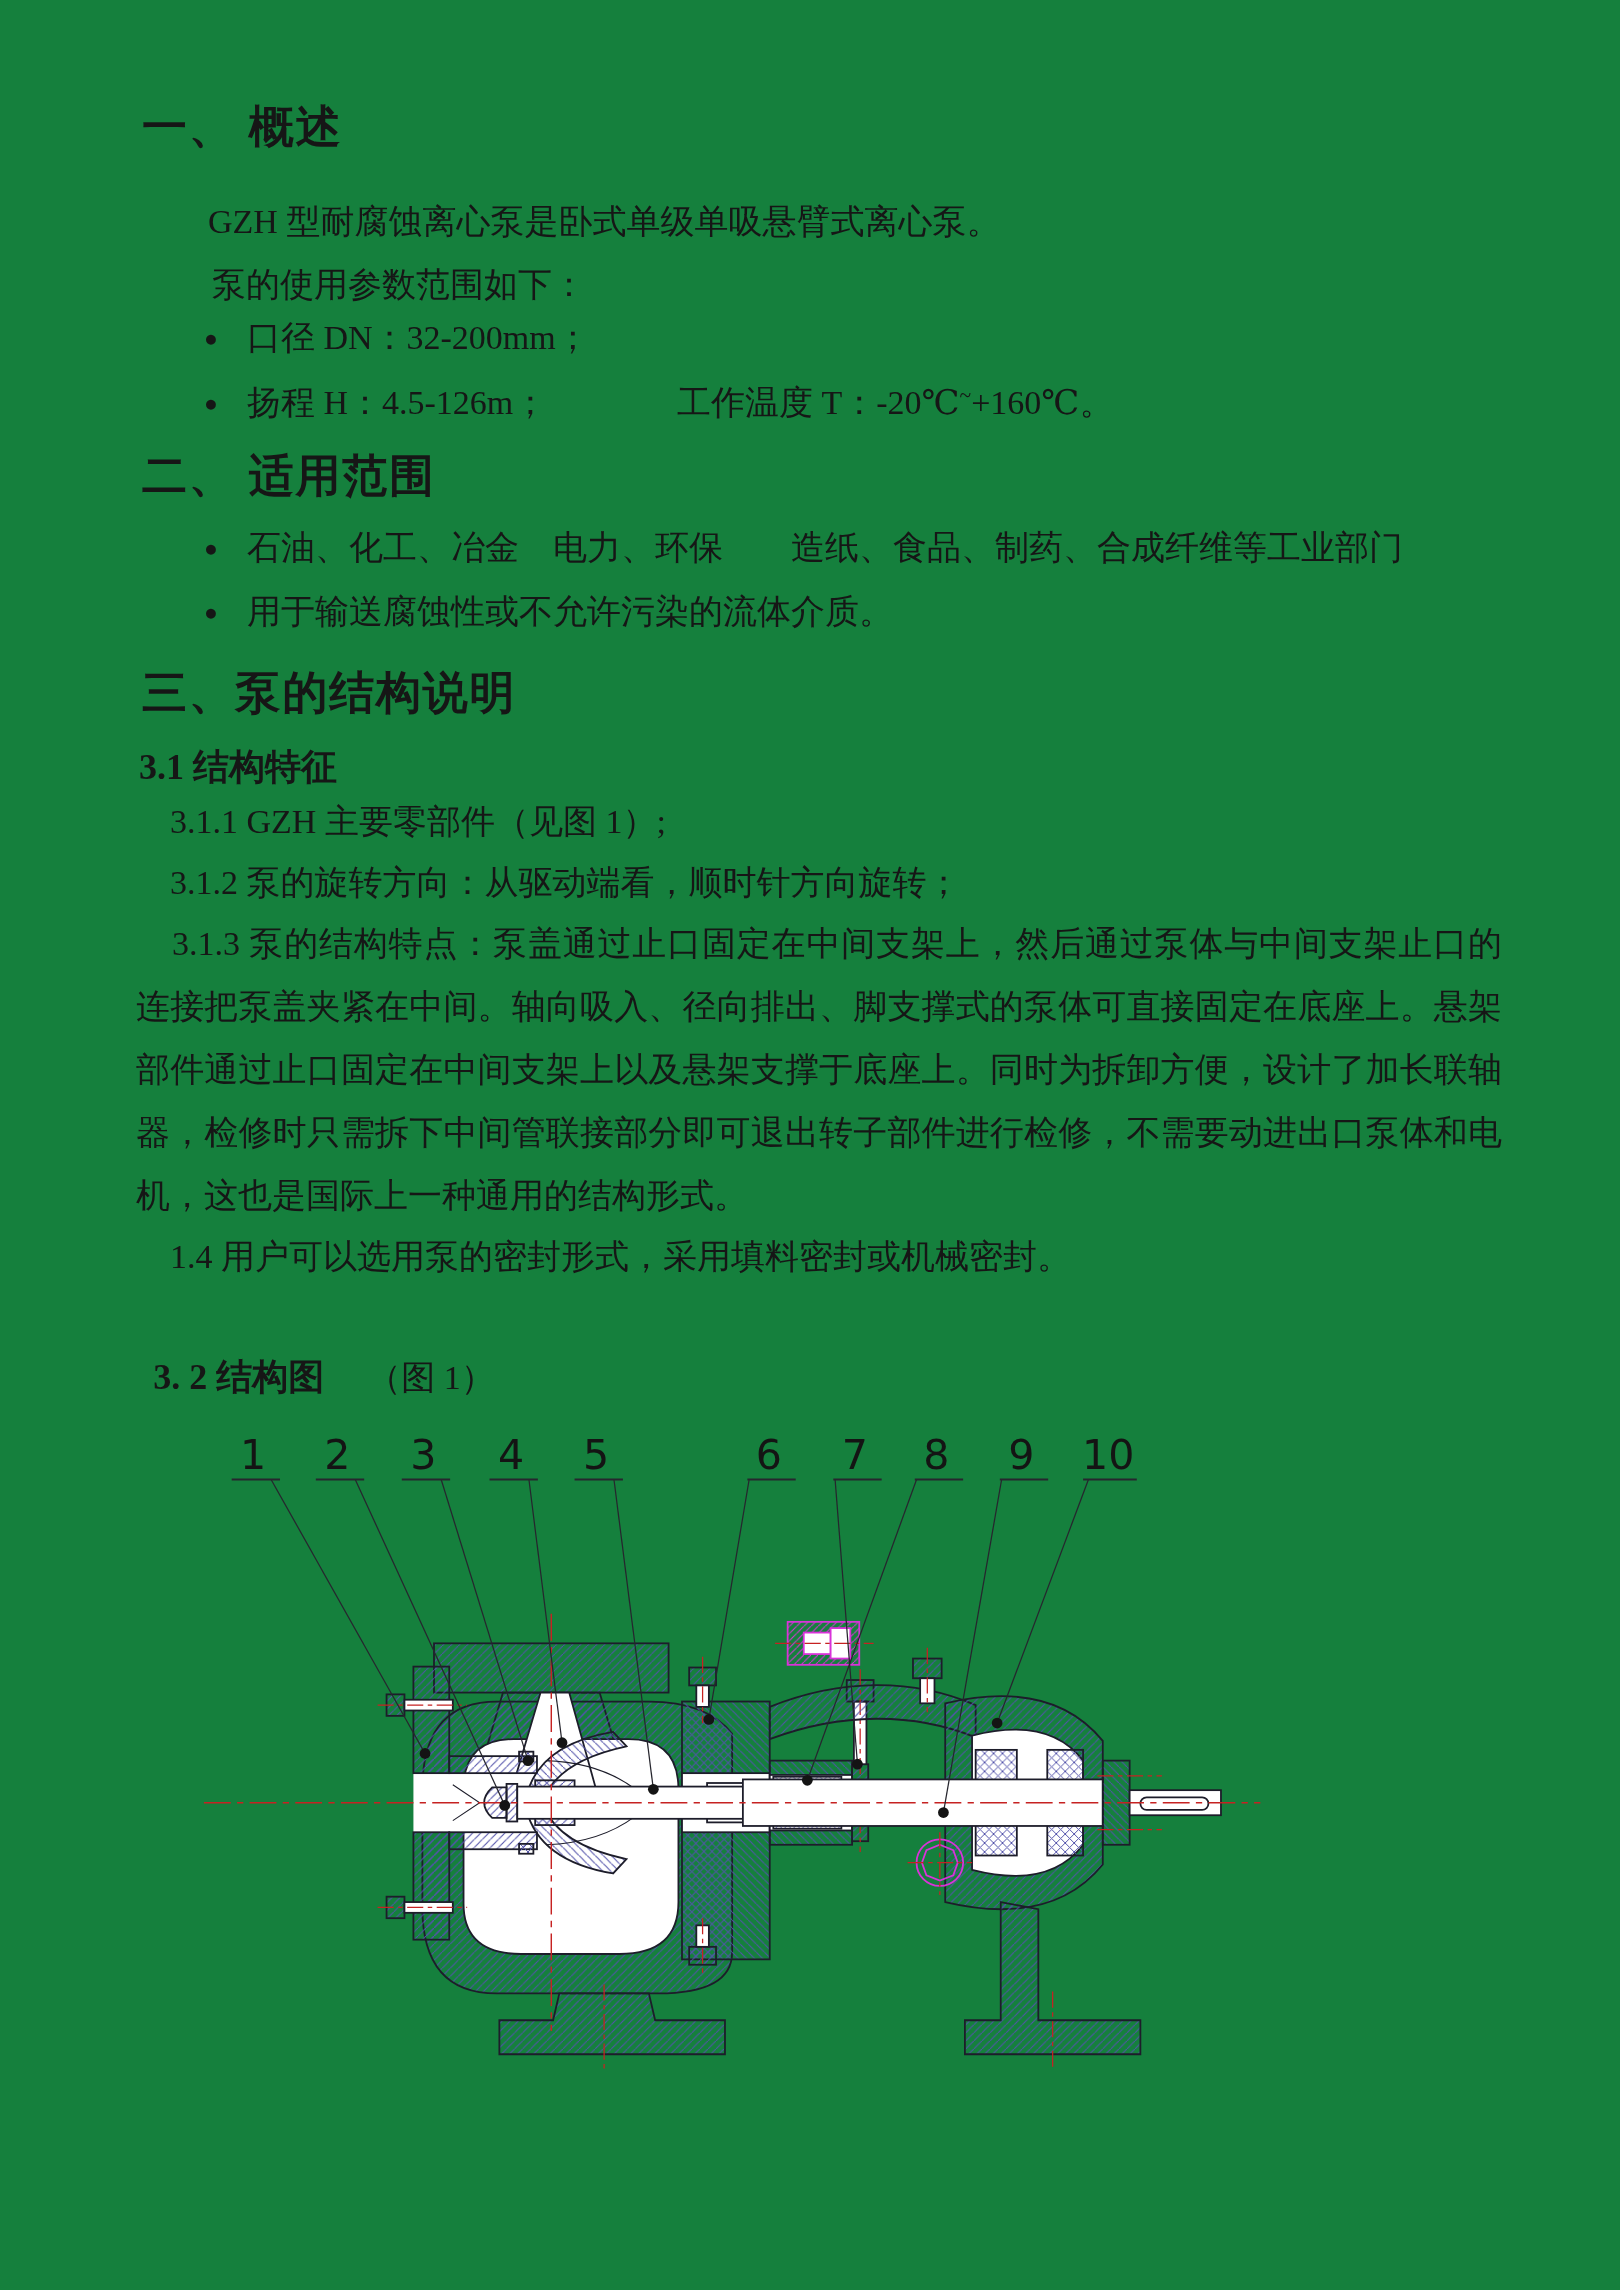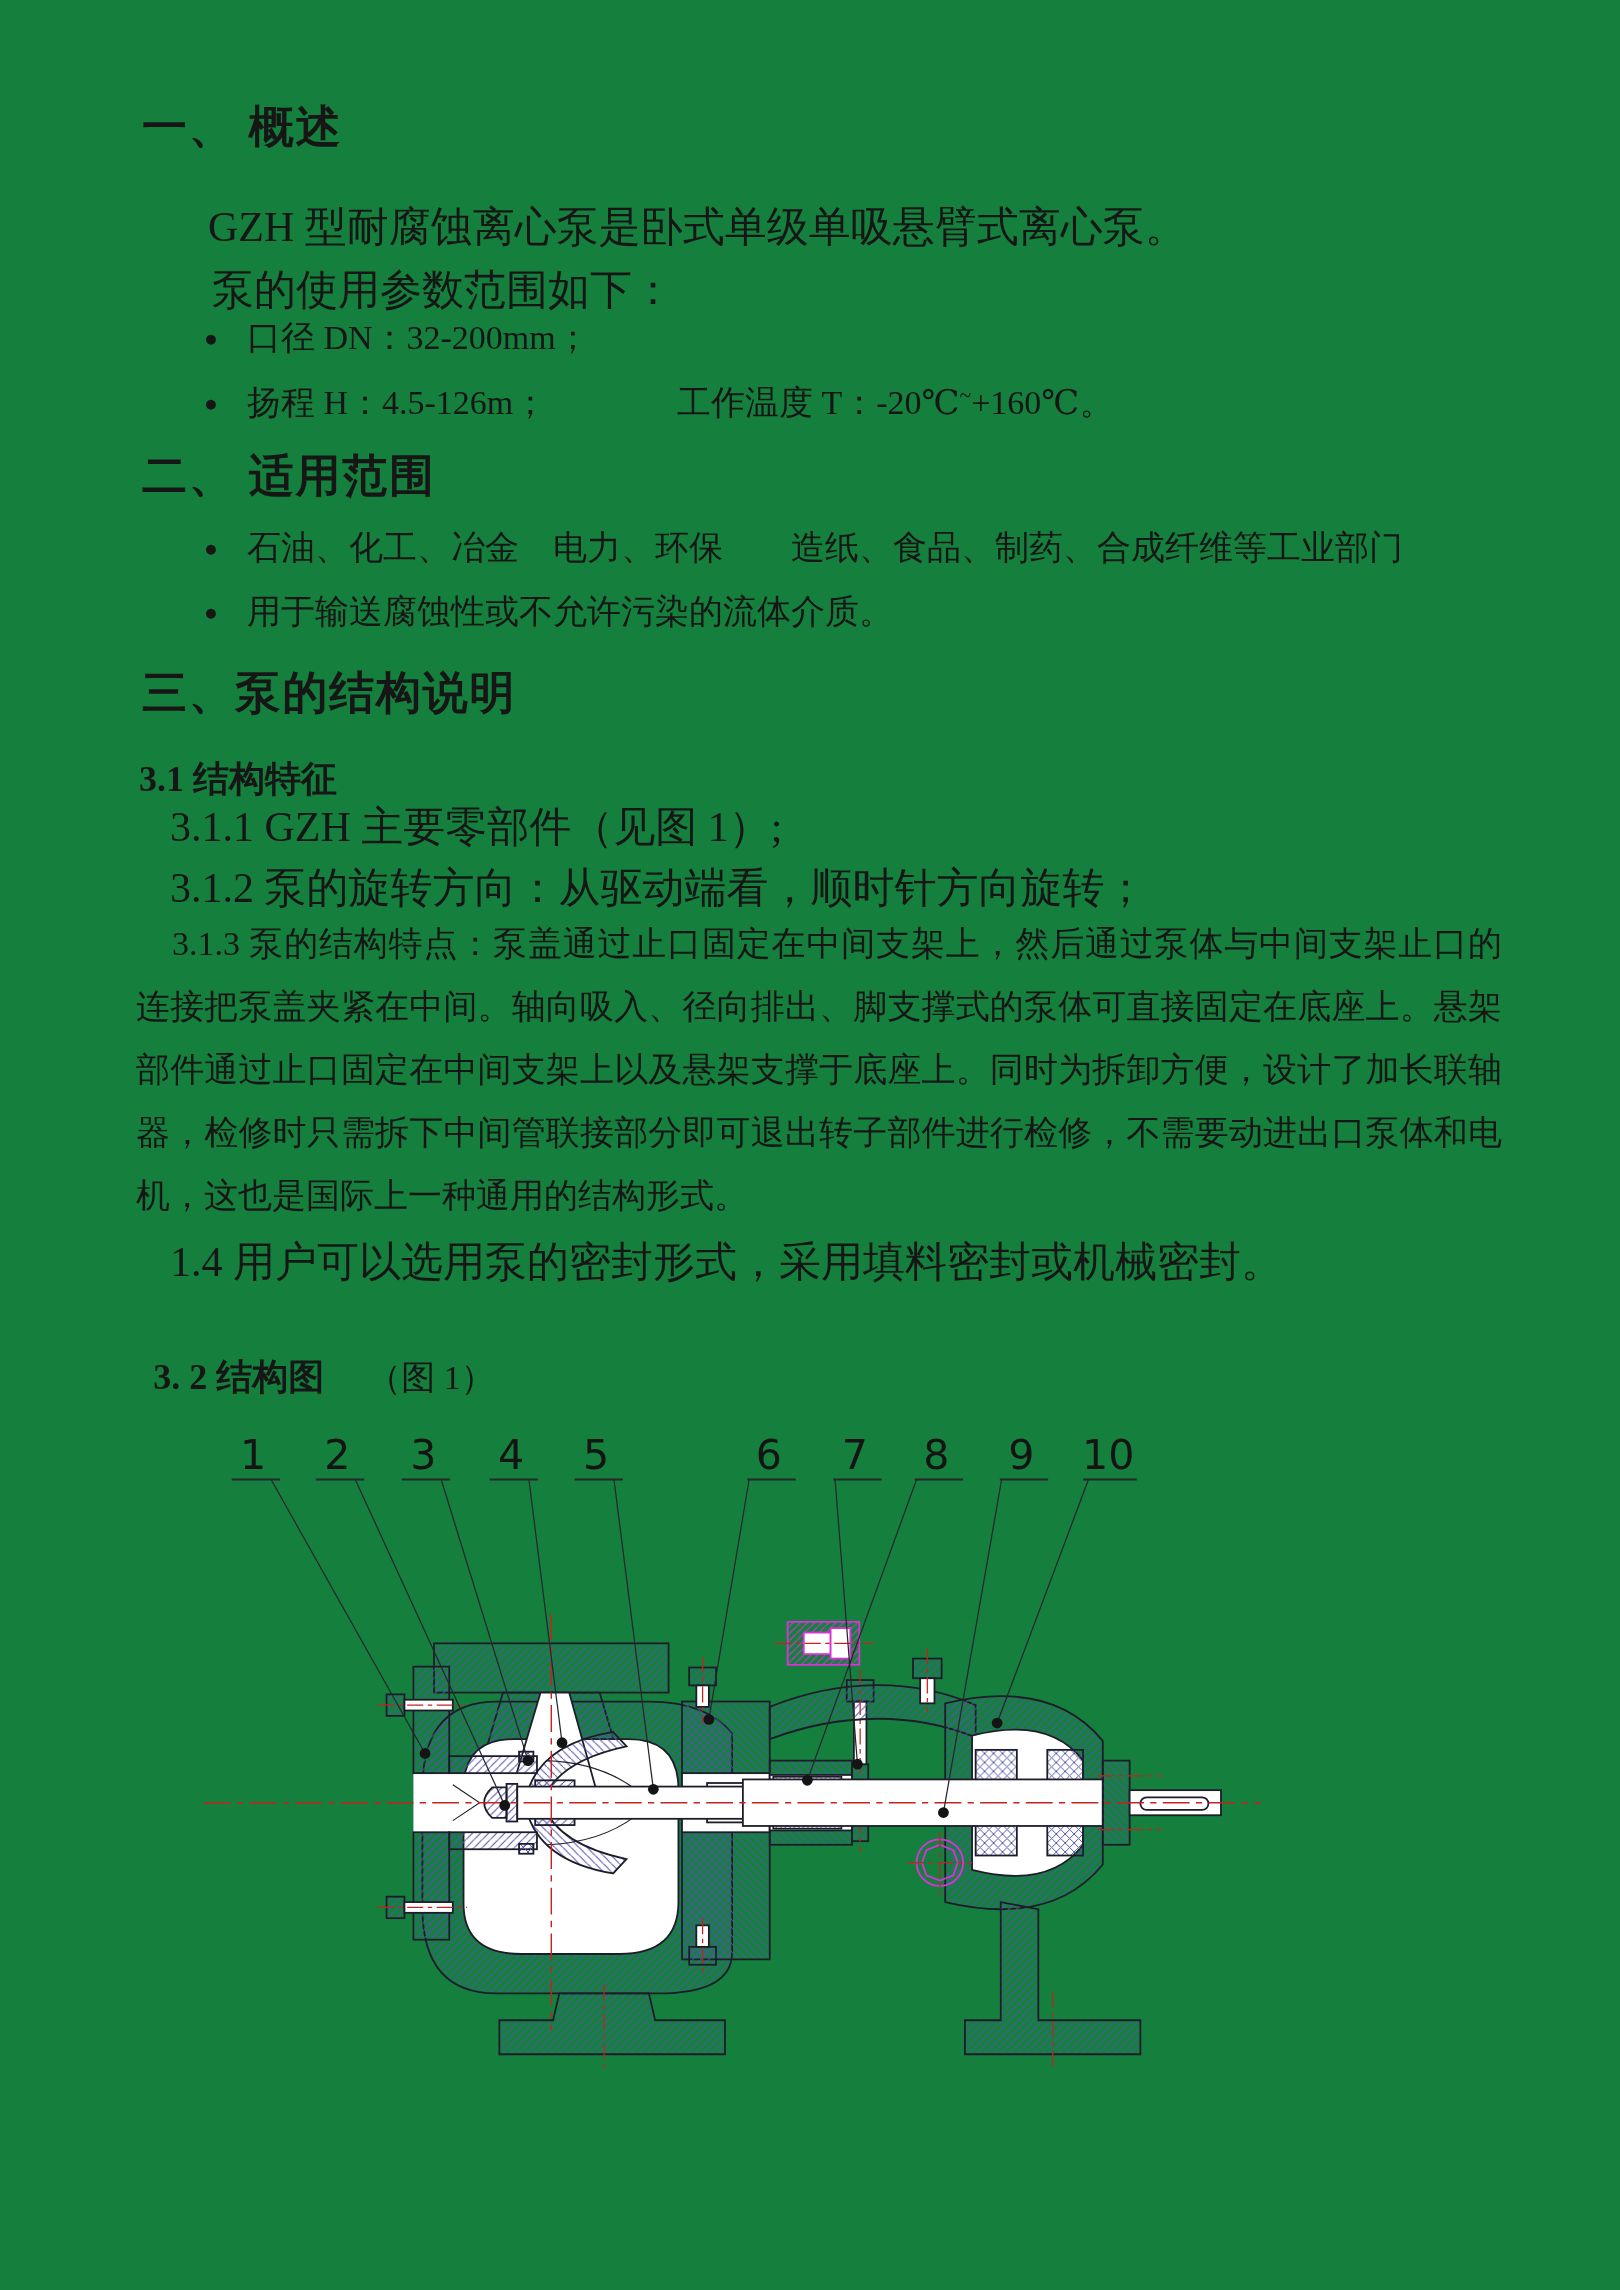--- a/index.html
+++ b/index.html
@@ -23,21 +23,21 @@
   }
   .h2{
     position:absolute;
     left:139px;
     font-size:36px;
     font-weight:bold;
     white-space:pre;
   }
   .body-p{
     position:absolute;
-    font-size:42px;
+    font-size:34px;
     white-space:pre;
     text-align:right;
   }
   .longp{
     position:absolute;
     left:136px;
     width:1366px;
     font-size:34px;
     line-height:63px;
     text-align:justify;
@@ -114,21 +114,21 @@
     <span>石油、化工、冶金　电力、环保　　造纸、食品、制药、合成纤维等工业部门</span>
   </div>
 
   <div class="bullet-row" style="top:589px;">
     <span class="bullet-dot">●</span>
     <span>用于输送腐蚀性或不允许污染的流体介质。</span>
   </div>
 
   <div class="h1" style="top:663px;">三、泵的结构说明</div>
 
-  <div class="h2" style="top:743px;margin-top:12px;">3.1 结构特征</div>
+  <div class="h2" style="top:743px;">3.1 结构特征</div>
 
   <div class="body-p" style="left:170px;top:799px;">3.1.1 GZH 主要零部件（见图 1）;</div>
   <div class="body-p" style="left:170px;top:860px;">3.1.2 泵的旋转方向：从驱动端看，顺时针方向旋转；</div>
 
   <div class="longp" style="top:912px;">3.1.3 泵的结构特点：泵盖通过止口固定在中间支架上，然后通过泵体与中间支架止口的连接把泵盖夹紧在中间。轴向吸入、径向排出、脚支撑式的泵体可直接固定在底座上。悬架部件通过止口固定在中间支架上以及悬架支撑于底座上。同时为拆卸方便，设计了加长联轴器，检修时只需拆下中间管联接部分即可退出转子部件进行检修，不需要动进出口泵体和电机，这也是国际上一种通用的结构形式。</div>
 
   <div class="body-p" style="left:170px;top:1234px;">1.4 用户可以选用泵的密封形式，采用填料密封或机械密封。</div>
 
   <div class="fig-heading" style="top:1336px;">
     <span class="bold-part">3. 2 结构图</span><span class="normal-part">（图 1）</span>

